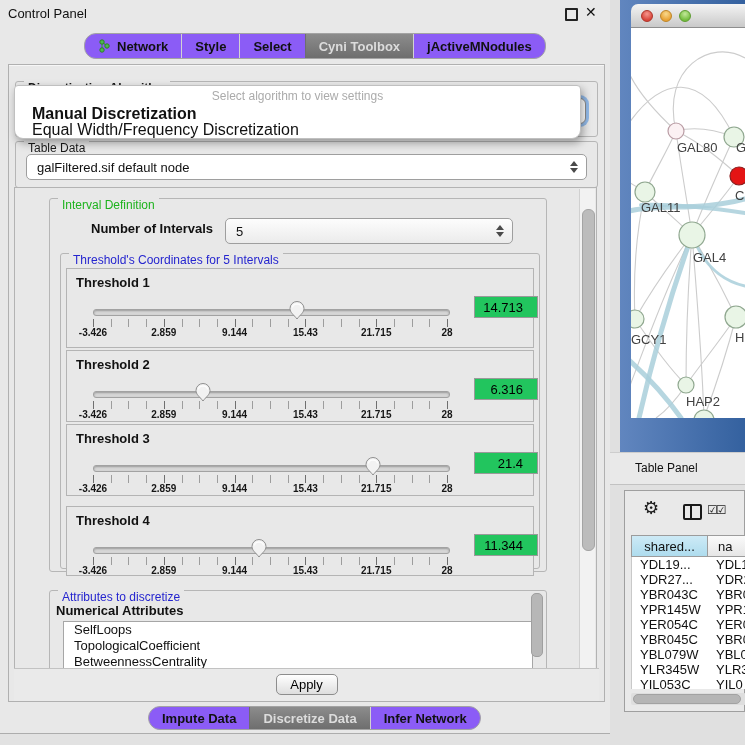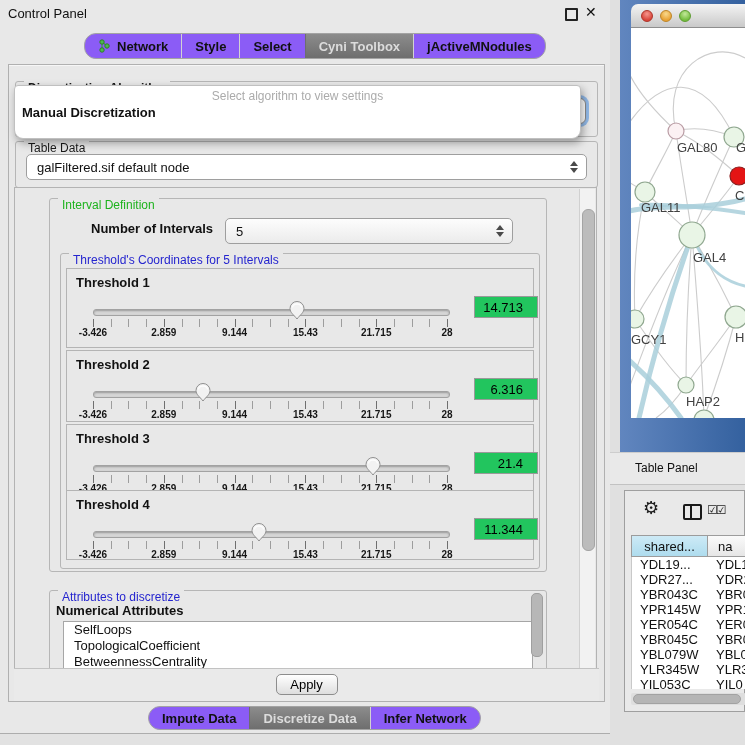--- a/index.html
+++ b/index.html
@@ -38,21 +38,21 @@
 
   
   #alg-group{left:6px;top:16px;width:581px;height:54px;}
   #alg-combo{position:absolute;left:8px;top:16px;width:560px;height:24px;background:#fff;
              border:1px solid #8a8a8a;border-radius:6px;
              box-shadow:0 0 0 3px rgba(100,160,230,.65);z-index:1;}
   #alg-popup{position:absolute;left:5px;top:20px;width:565px;height:52px;background:#fff;
              border:1px solid #c0c0c0;border-radius:4px 4px 9px 9px;z-index:9;
              box-shadow:2px 4px 9px rgba(0,0,0,.35);}
   .popup-hint{position:absolute;left:0;top:3px;width:100%;text-align:center;color:#ababab;font-size:12px;}
-  .popup-item{position:absolute;left:7px;font-size:13px;white-space:nowrap;}
+  .popup-item{position:absolute;left:17px;font-size:16px;white-space:nowrap;}
   .popup-item.b{font-weight:bold;top:19px;}
   .popup-item.n{top:35px;}
 
   
   #td-group{left:6px;top:76px;width:581px;height:45px;}
   .combo{position:absolute;background:linear-gradient(#fdfdfd,#ebebeb);border:1px solid #9e9e9e;
          border-radius:5px;font-size:13px;}
   .combo .val{position:absolute;left:10px;top:50%;transform:translateY(-50%);white-space:nowrap;}
   .spin{position:absolute;right:8px;top:50%;transform:translateY(-50%);display:flex;flex-direction:column;gap:2px;}
   .spin .up{width:0;height:0;border-left:4px solid transparent;border-right:4px solid transparent;border-bottom:5px solid #4a4a4a;}
@@ -69,21 +69,21 @@
   #ivd-group{left:34px;top:10px;width:496px;height:372px;}
   .noi-label{position:absolute;left:41px;top:22px;font-size:13px;font-weight:bold;}
   #noi-combo{left:175px;top:19px;width:286px;height:24px;}
   #thr-group{left:10px;top:54px;width:478px;height:314px;}
 
   
   .tbox{position:absolute;left:5px;width:466px;background:#e8e8e8;border:1px solid #b4b4b4;}
   .tbox:nth-of-type(1){top:14px;height:78px;}
   .tbox:nth-of-type(2){top:96px;height:70px;}
   .tbox:nth-of-type(3){top:170px;height:70px;}
-  .tbox:nth-of-type(4){top:236px;height:68px;}
+  .tbox:nth-of-type(4){top:252px;height:68px;}
   .tlabel{position:absolute;left:9px;top:6px;font-size:13px;font-weight:bold;}
   .track{position:absolute;left:26px;top:40px;width:355px;height:5px;background:#d6d6d6;
          border:1px solid #a2a2a2;border-radius:3px;box-shadow:inset 0 1px 2px rgba(0,0,0,.28);}
   .rail{position:absolute;left:26px;top:31px;width:354px;height:20px;}
   .handle{position:absolute;top:0;width:18px;height:20px;margin-left:-9px;}
   .ticks{position:absolute;left:26px;top:50px;width:356px;height:8px;
          background-image:repeating-linear-gradient(90deg,#6f6f6f 0 1px,transparent 1px 70.8px),
                           repeating-linear-gradient(90deg,#9d9d9d 0 1px,transparent 1px 17.7px);}
   .ticklabels{position:absolute;left:26px;top:58px;width:354px;height:11px;}
   .tk{position:absolute;top:0;transform:translateX(-50%);font-size:10px;font-weight:bold;color:#161616;white-space:nowrap;}
@@ -191,20 +191,21 @@
     <div id="main-panel">
 
       <div class="group" id="alg-group">
         <div class="group-label gl-dark">Discretization Algorithm</div>
         <div id="alg-combo"></div>
       </div>
 
       <div id="alg-popup">
         <div class="popup-hint">Select algorithm to view settings</div>
         <div class="popup-item b">Manual Discretization</div>
+        <div class="popup-item n">Equal Width/Frequency Discretization</div>
       </div>
 
       <div class="group" id="td-group">
         <div class="group-label gl-plain">Table Data</div>
         <div class="combo" id="td-combo">
           <span class="val">galFiltered.sif default node</span>
           <span class="spin">
               <span class="up"></span>
               <span class="dn"></span>
             </span>

